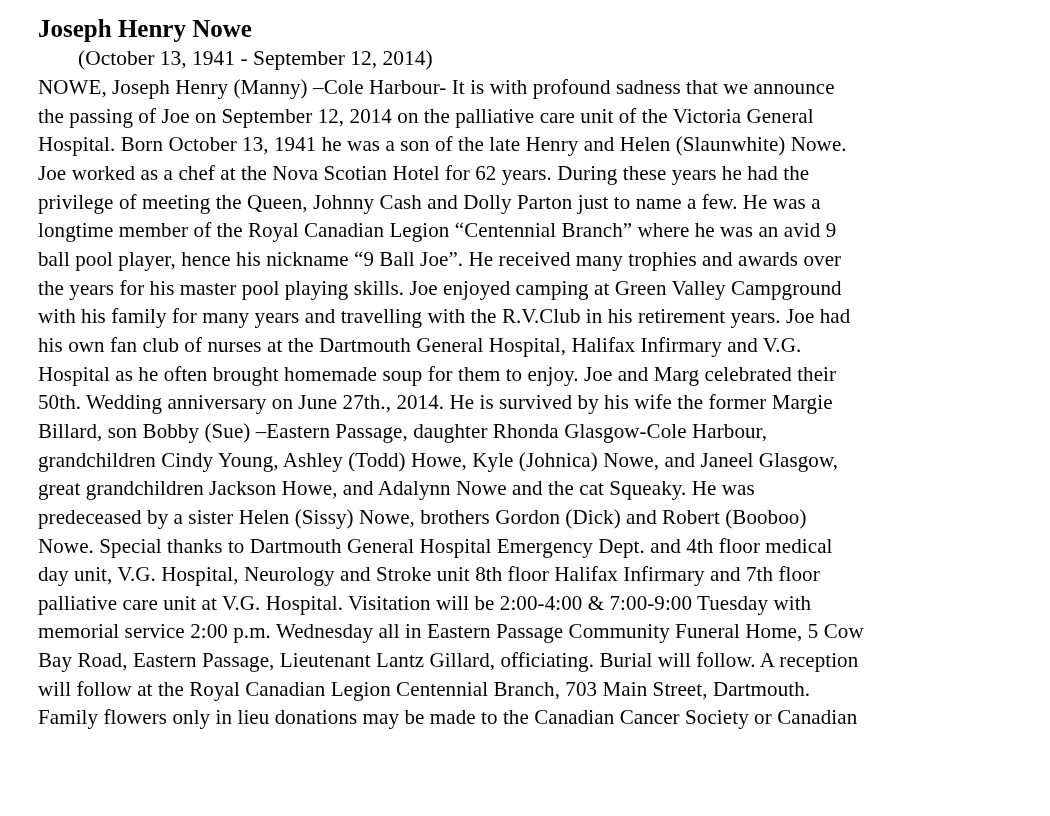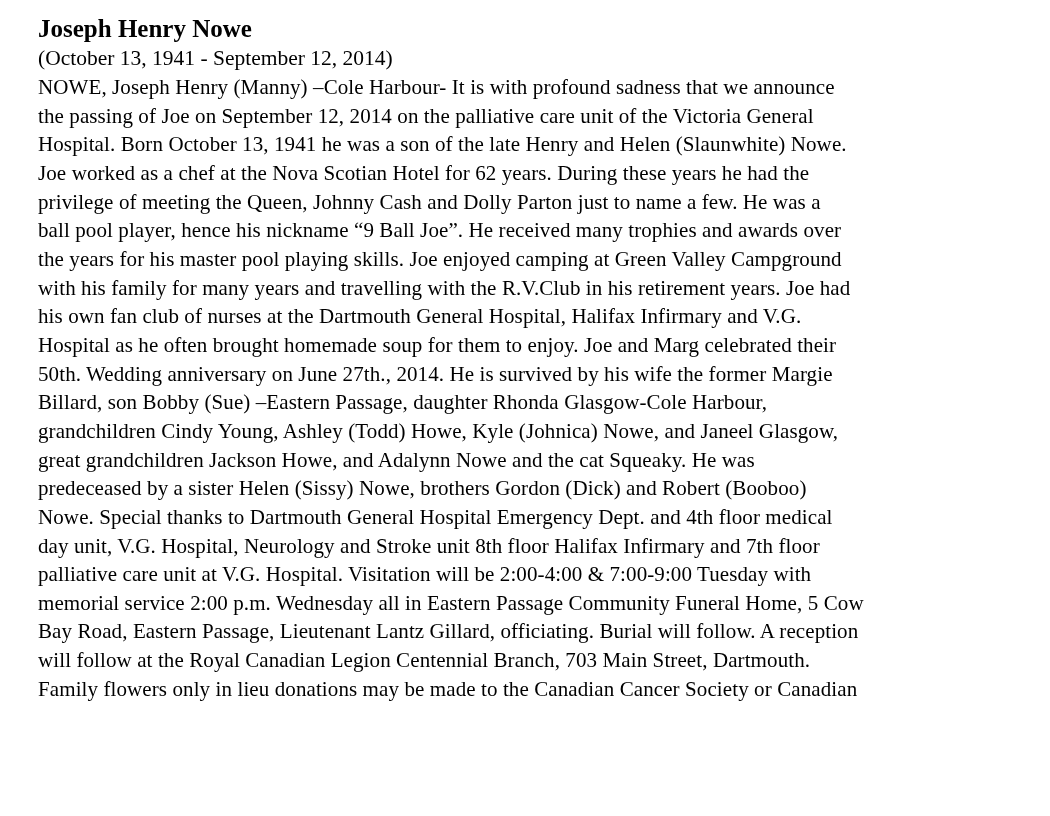--- a/index.html
+++ b/index.html
@@ -22,20 +22,21 @@
     font-size: 25px;
     font-weight: 700;
     line-height: 30px;
     white-space: nowrap;
   }
   .dates {
     font-size: 21.5px;
     font-weight: 400;
     line-height: 29px;
     white-space: nowrap;
+    margin-left: 40px;
   }
   .obituary-body {
     font-size: 21px;
     font-weight: 400;
   }
   .body-line {
     line-height: 28.65px;
     white-space: nowrap;
     letter-spacing: 0.1px;
   }
@@ -45,20 +46,21 @@
 
 <div class="page">
   <div class="title">Joseph Henry Nowe</div>
   <div class="dates">(October 13, 1941 - September 12, 2014)</div>
   <div class="obituary-body">
       <div class="body-line">NOWE, Joseph Henry (Manny) –Cole Harbour- It is with profound sadness that we announce</div>
       <div class="body-line">the passing of Joe on September 12, 2014 on the palliative care unit of the Victoria General</div>
       <div class="body-line">Hospital. Born October 13, 1941 he was a son of the late Henry and Helen (Slaunwhite) Nowe.</div>
       <div class="body-line">Joe worked as a chef at the Nova Scotian Hotel for 62 years. During these years he had the</div>
       <div class="body-line">privilege of meeting the Queen, Johnny Cash and Dolly Parton just to name a few. He was a</div>
+      <div class="body-line">longtime member of the Royal Canadian Legion “Centennial Branch” where he was an avid 9</div>
       <div class="body-line">ball pool player, hence his nickname “9 Ball Joe”. He received many trophies and awards over</div>
       <div class="body-line">the years for his master pool playing skills. Joe enjoyed camping at Green Valley Campground</div>
       <div class="body-line">with his family for many years and travelling with the R.V.Club in his retirement years. Joe had</div>
       <div class="body-line">his own fan club of nurses at the Dartmouth General Hospital, Halifax Infirmary and V.G.</div>
       <div class="body-line">Hospital as he often brought homemade soup for them to enjoy. Joe and Marg celebrated their</div>
       <div class="body-line">50th. Wedding anniversary on June 27th., 2014. He is survived by his wife the former Margie</div>
       <div class="body-line">Billard, son Bobby (Sue) –Eastern Passage, daughter Rhonda Glasgow-Cole Harbour,</div>
       <div class="body-line">grandchildren Cindy Young, Ashley (Todd) Howe, Kyle (Johnica) Nowe, and Janeel Glasgow,</div>
       <div class="body-line">great grandchildren Jackson Howe, and Adalynn Nowe and the cat Squeaky. He was</div>
       <div class="body-line">predeceased by a sister Helen (Sissy) Nowe, brothers Gordon (Dick) and Robert (Booboo)</div>

